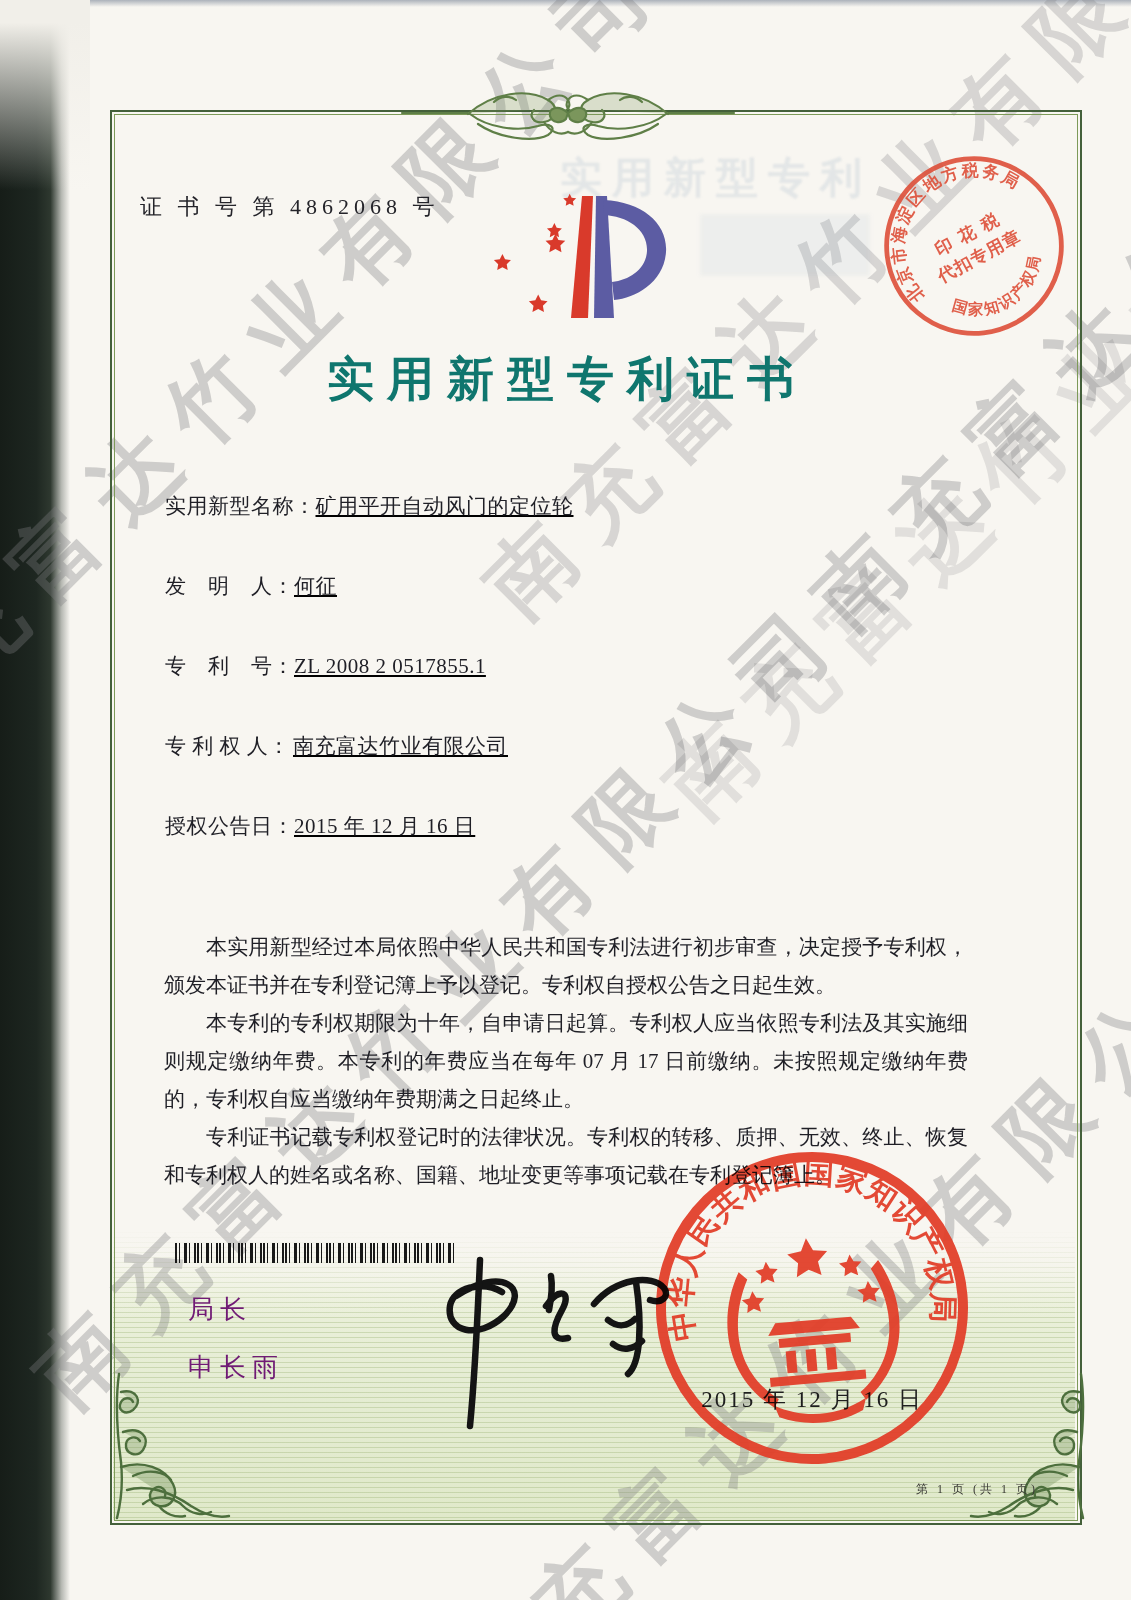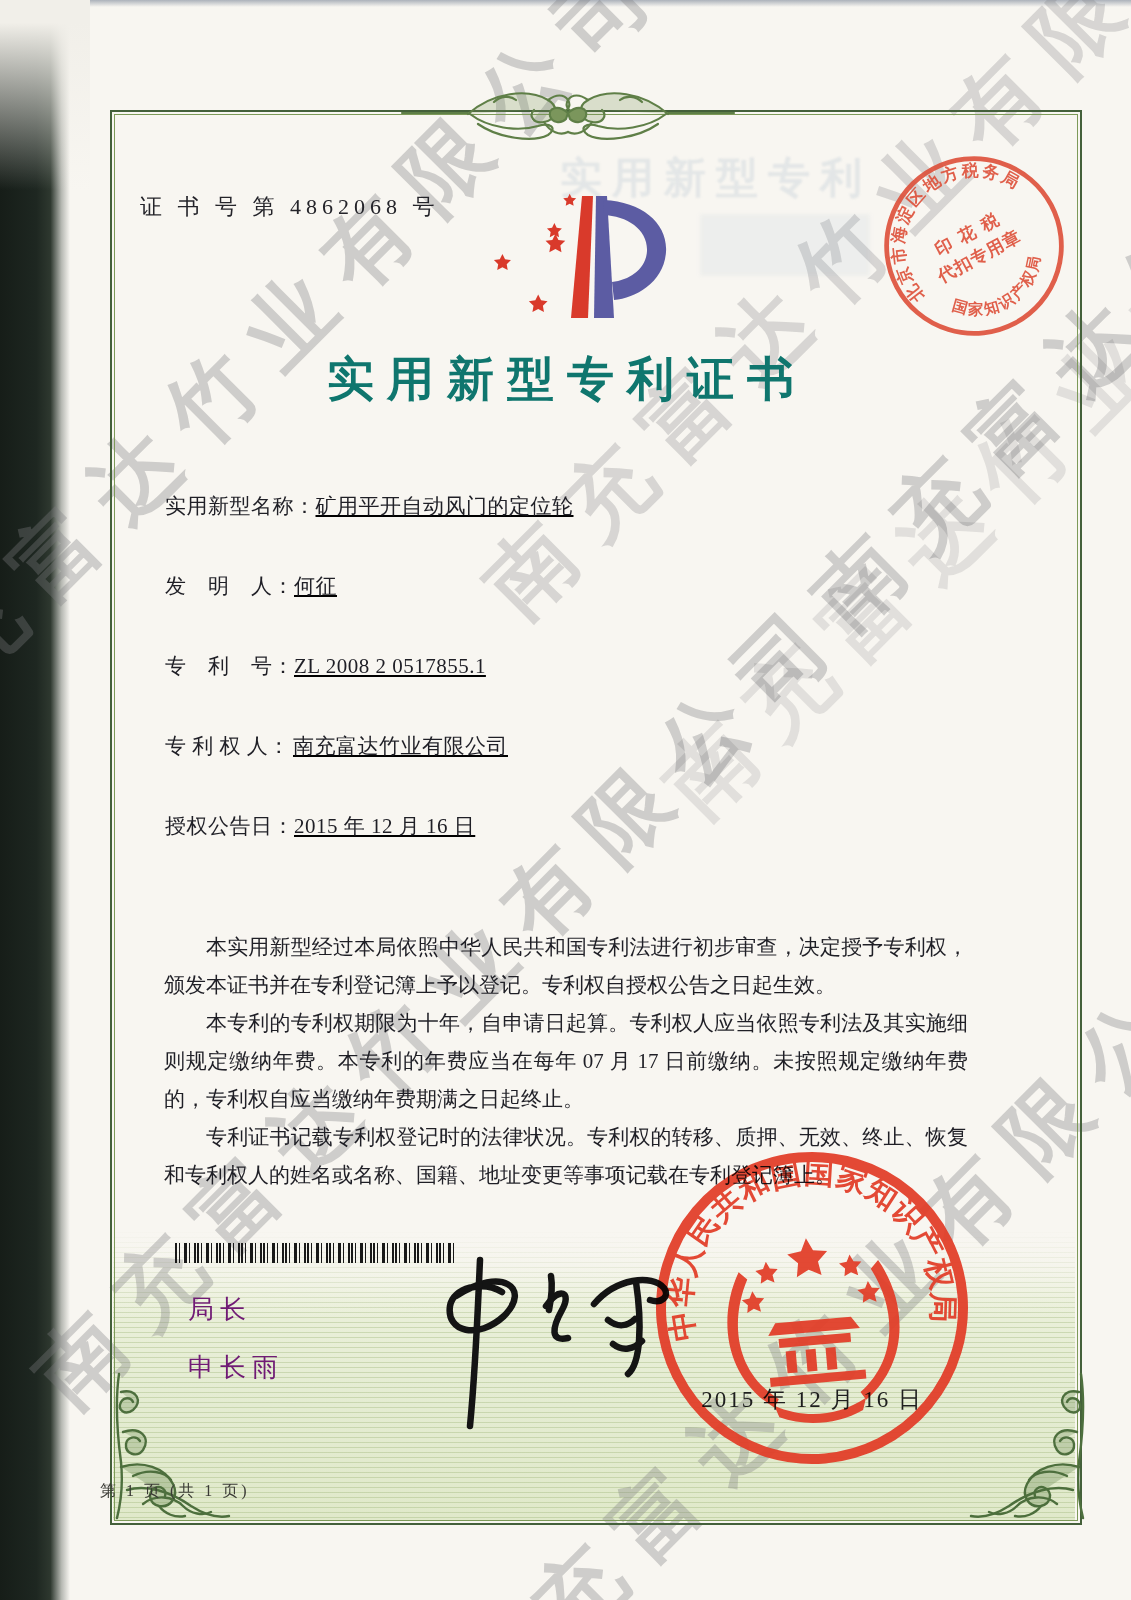--- a/index.html
+++ b/index.html
@@ -75,22 +75,22 @@
   .signature{position:absolute;left:412px;top:1248px;z-index:4;}
 
   .seal{position:absolute;left:650px;top:1146px;z-index:5;transform:rotate(-5deg);
     mix-blend-mode:multiply;opacity:.94;}
   .seal-date{position:absolute;left:652px;top:1384px;width:320px;text-align:center;z-index:4;
     font-size:23px;letter-spacing:2px;color:#1e1e1e;}
 
   .tax-stamp{position:absolute;left:878px;top:150px;z-index:5;transform:rotate(-28deg);
     mix-blend-mode:multiply;opacity:.9;}
 
-  .footer{position:absolute;left:100px;top:1481px;width:910px;text-align:left;z-index:4;
-    font-size:16px;letter-spacing:3px;color:#3a3a35;}
+  .footer{position:absolute;left:128px;top:1481px;width:910px;text-align:right;z-index:4;
+    font-size:12px;letter-spacing:3px;color:#3a3a35;}
 
   .ornament{position:absolute;z-index:3;}
   .ornament.top{left:398px;top:80px;}
   .ornament.bl{left:113px;top:1372px;}
   .ornament.br{left:967px;top:1372px;transform:scaleX(-1);}
 </style>
 </head>
 <body>
 
 <div class="screen">

